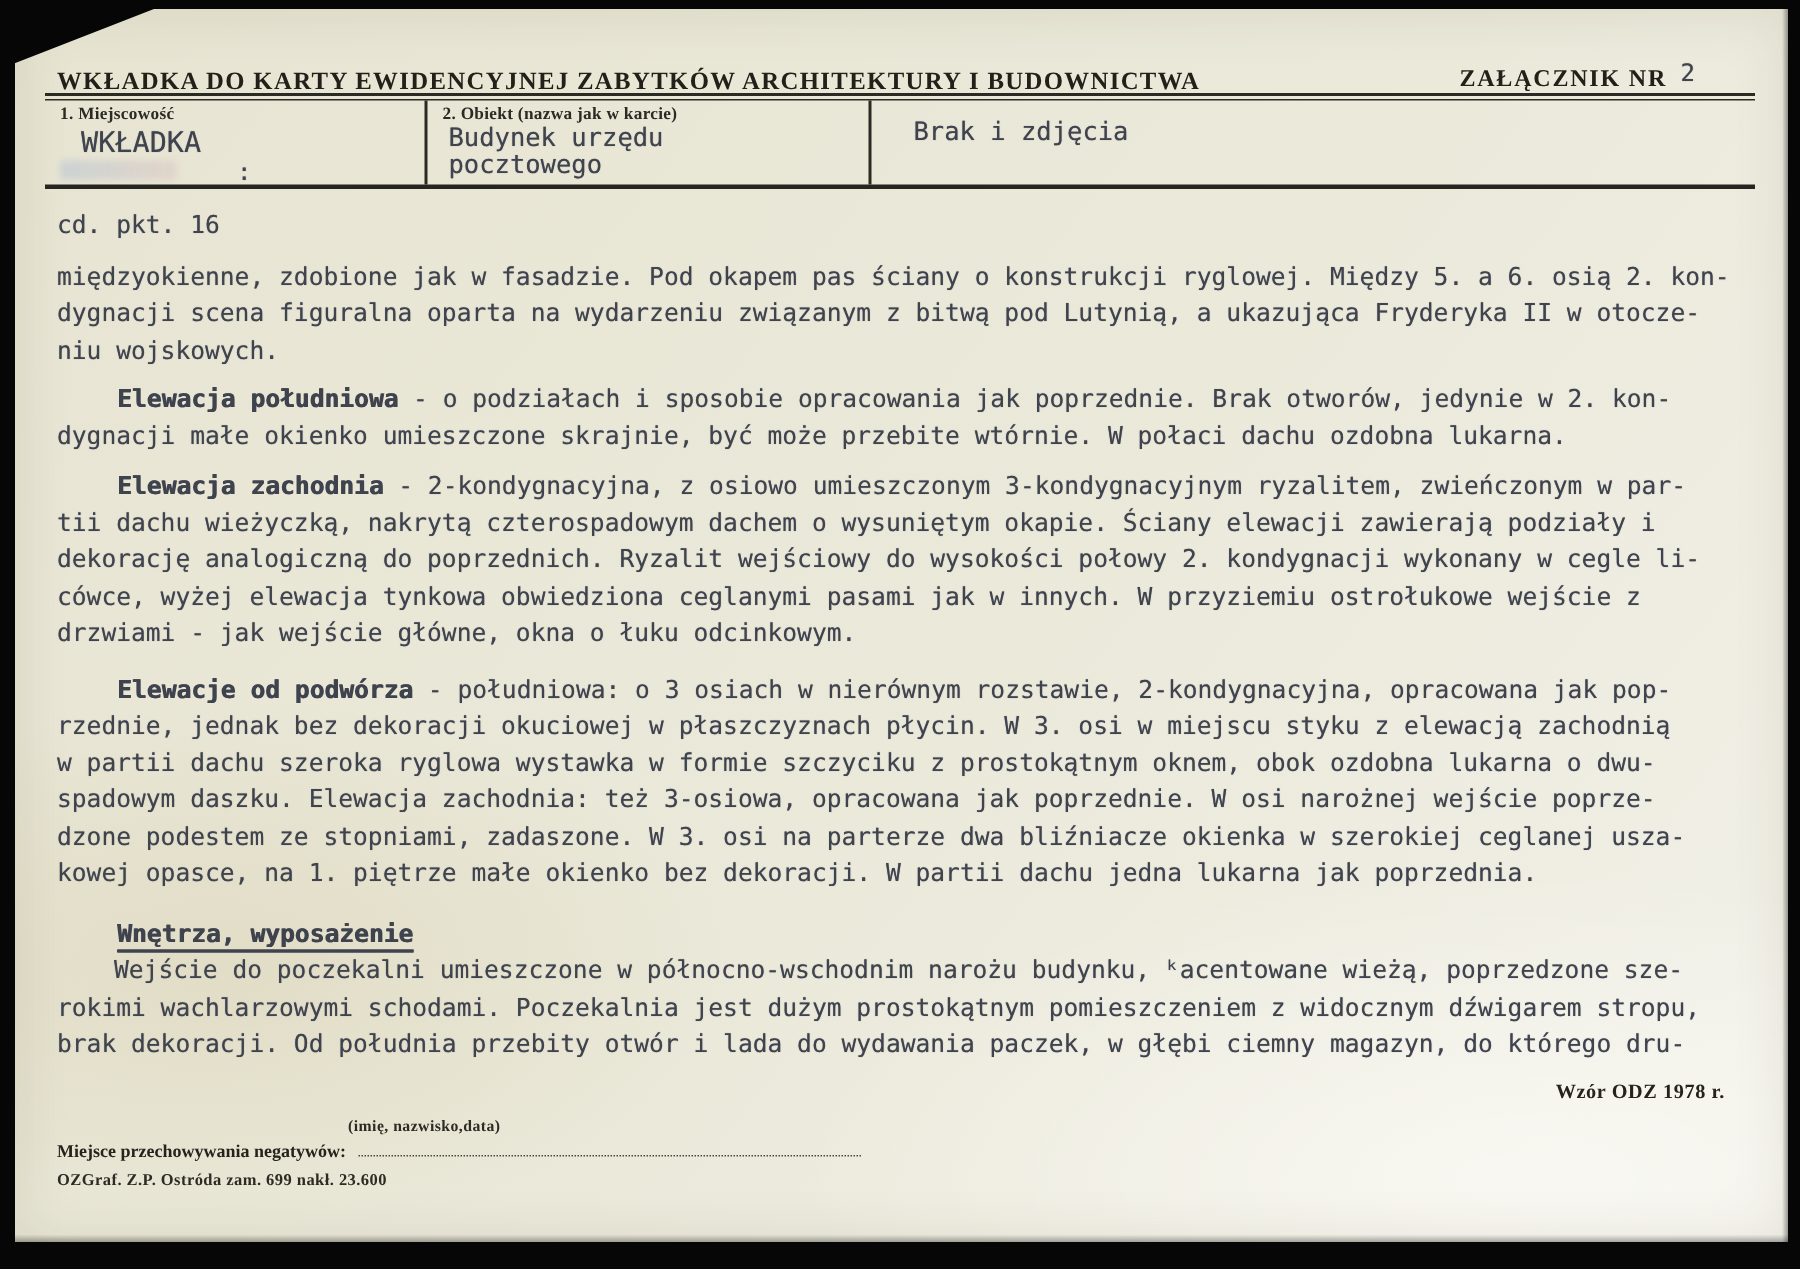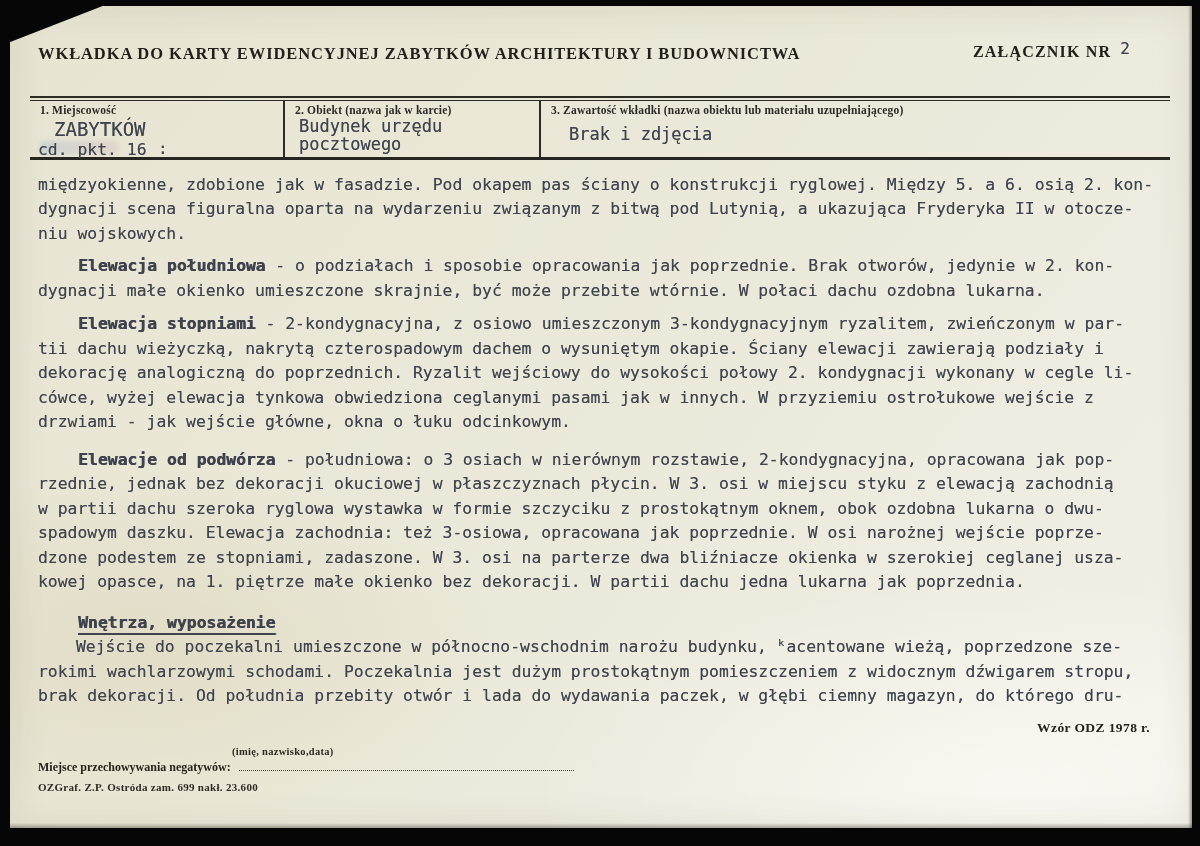--- a/index.html
+++ b/index.html
@@ -45,29 +45,28 @@
   }
   .annex .annex-label{font-size:16px;font-weight:bold;letter-spacing:1.2px;}
   .annex .annex-number{
     font-family:"DejaVu Sans Mono", monospace;font-size:16px;
     color:var(--typed-ink);margin-left:9px;position:relative;top:-3px;
   }
 
   .hdr-table{
     position:absolute;left:20px;top:56px;width:1140px;
     border-top:2px solid #2b2a23;
-    margin-top:34px;
   }
   .hdr-table-inner{
     margin-top:2px;border-top:1px solid #2b2a23;
     display:flex;height:60px;border-bottom:3px solid #26251f;
   }
   .hdr-cell{position:relative;height:100%;padding:3px 6px 0 10px;}
   .cell-1{width:253px;}
-  .cell-2{width:256px;border-left:2px solid #2b2a23;}
+  .cell-2{width:296px;border-left:2px solid #2b2a23;}
   .cell-3{flex:1;border-left:2px solid #2b2a23;}
   .cell-label{
     font-size:11.5px;font-weight:bold;color:#2c2a24;letter-spacing:0.2px;
   }
   .typed{
     font-family:"DejaVu Sans Mono", monospace;
     color:var(--typed-ink);
     text-shadow:0 0 0.6px rgba(63,67,78,0.65);
   }
   .cell-value-1{font-size:19px;margin:2px 0 0 14px;}
@@ -132,44 +131,43 @@
 
   <div class="doc-title">WKŁADKA DO KARTY EWIDENCYJNEJ ZABYTKÓW ARCHITEKTURY I BUDOWNICTWA</div>
   <div class="annex">
     <span class="annex-label">ZAŁĄCZNIK NR</span><span class="annex-number typed">2</span>
   </div>
 
   <div class="hdr-table">
     <div class="hdr-table-inner">
       <div class="hdr-cell cell-1">
         <div class="cell-label">1. Miejscowość</div>
-        <div class="cell-value-1 typed">ZABYTKÓW</div>
+        <div class="cell-value-1 typed">WKŁADKA</div>
         <div class="stamp-remnant"></div>
         <span class="stray-colon typed">:</span>
       </div>
       <div class="hdr-cell cell-2">
         <div class="cell-label">2. Obiekt (nazwa jak w karcie)</div>
         <div class="cell-value-2 typed">Budynek urzędu
 pocztowego</div>
       </div>
       <div class="hdr-cell cell-3">
-        <div class="cell-label">3. Zawartość wkładki (nazwa obiektu lub materiału uzupełniającego)</div>
         <div class="cell-value-3 typed">Brak i zdjęcia</div>
       </div>
     </div>
   </div>
 
   <div class="body-text">
     <div class="cont-note">cd. pkt. 16</div>
     <p class="para" style="margin-top:10px;">międzyokienne, zdobione jak w fasadzie. Pod okapem pas ściany o konstrukcji ryglowej. Między 5. a 6. osią 2. kon-
 dygnacji scena figuralna oparta na wydarzeniu związanym z bitwą pod Lutynią, a ukazująca Fryderyka II w otocze-
 niu wojskowych.</p>
     <p class="para" style="margin-top:8px;text-indent:40px;"><span class="lead">Elewacja południowa</span><span> - o podziałach i sposobie opracowania jak poprzednie. Brak otworów, jedynie w 2. kon-
 dygnacji małe okienko umieszczone skrajnie, być może przebite wtórnie. W połaci dachu ozdobna lukarna.</span></p>
-    <p class="para" style="margin-top:9px;text-indent:40px;"><span class="lead">Elewacja stopniami</span><span> - 2-kondygnacyjna, z osiowo umieszczonym 3-kondygnacyjnym ryzalitem, zwieńczonym w par-
+    <p class="para" style="margin-top:9px;text-indent:40px;"><span class="lead">Elewacja zachodnia</span><span> - 2-kondygnacyjna, z osiowo umieszczonym 3-kondygnacyjnym ryzalitem, zwieńczonym w par-
 tii dachu wieżyczką, nakrytą czterospadowym dachem o wysuniętym okapie. Ściany elewacji zawierają podziały i
 dekorację analogiczną do poprzednich. Ryzalit wejściowy do wysokości połowy 2. kondygnacji wykonany w cegle li-
 cówce, wyżej elewacja tynkowa obwiedziona ceglanymi pasami jak w innych. W przyziemiu ostrołukowe wejście z
 drzwiami - jak wejście główne, okna o łuku odcinkowym.</span></p>
     <p class="para" style="margin-top:13px;text-indent:40px;"><span class="lead">Elewacje od podwórza</span><span> - południowa: o 3 osiach w nierównym rozstawie, 2-kondygnacyjna, opracowana jak pop-
 rzednie, jednak bez dekoracji okuciowej w płaszczyznach płycin. W 3. osi w miejscu styku z elewacją zachodnią
 w partii dachu szeroka ryglowa wystawka w formie szczyciku z prostokątnym oknem, obok ozdobna lukarna o dwu-
 spadowym daszku. Elewacja zachodnia: też 3-osiowa, opracowana jak poprzednie. W osi narożnej wejście poprze-
 dzone podestem ze stopniami, zadaszone. W 3. osi na parterze dwa bliźniacze okienka w szerokiej ceglanej usza-
 kowej opasce, na 1. piętrze małe okienko bez dekoracji. W partii dachu jedna lukarna jak poprzednia.</span></p>

